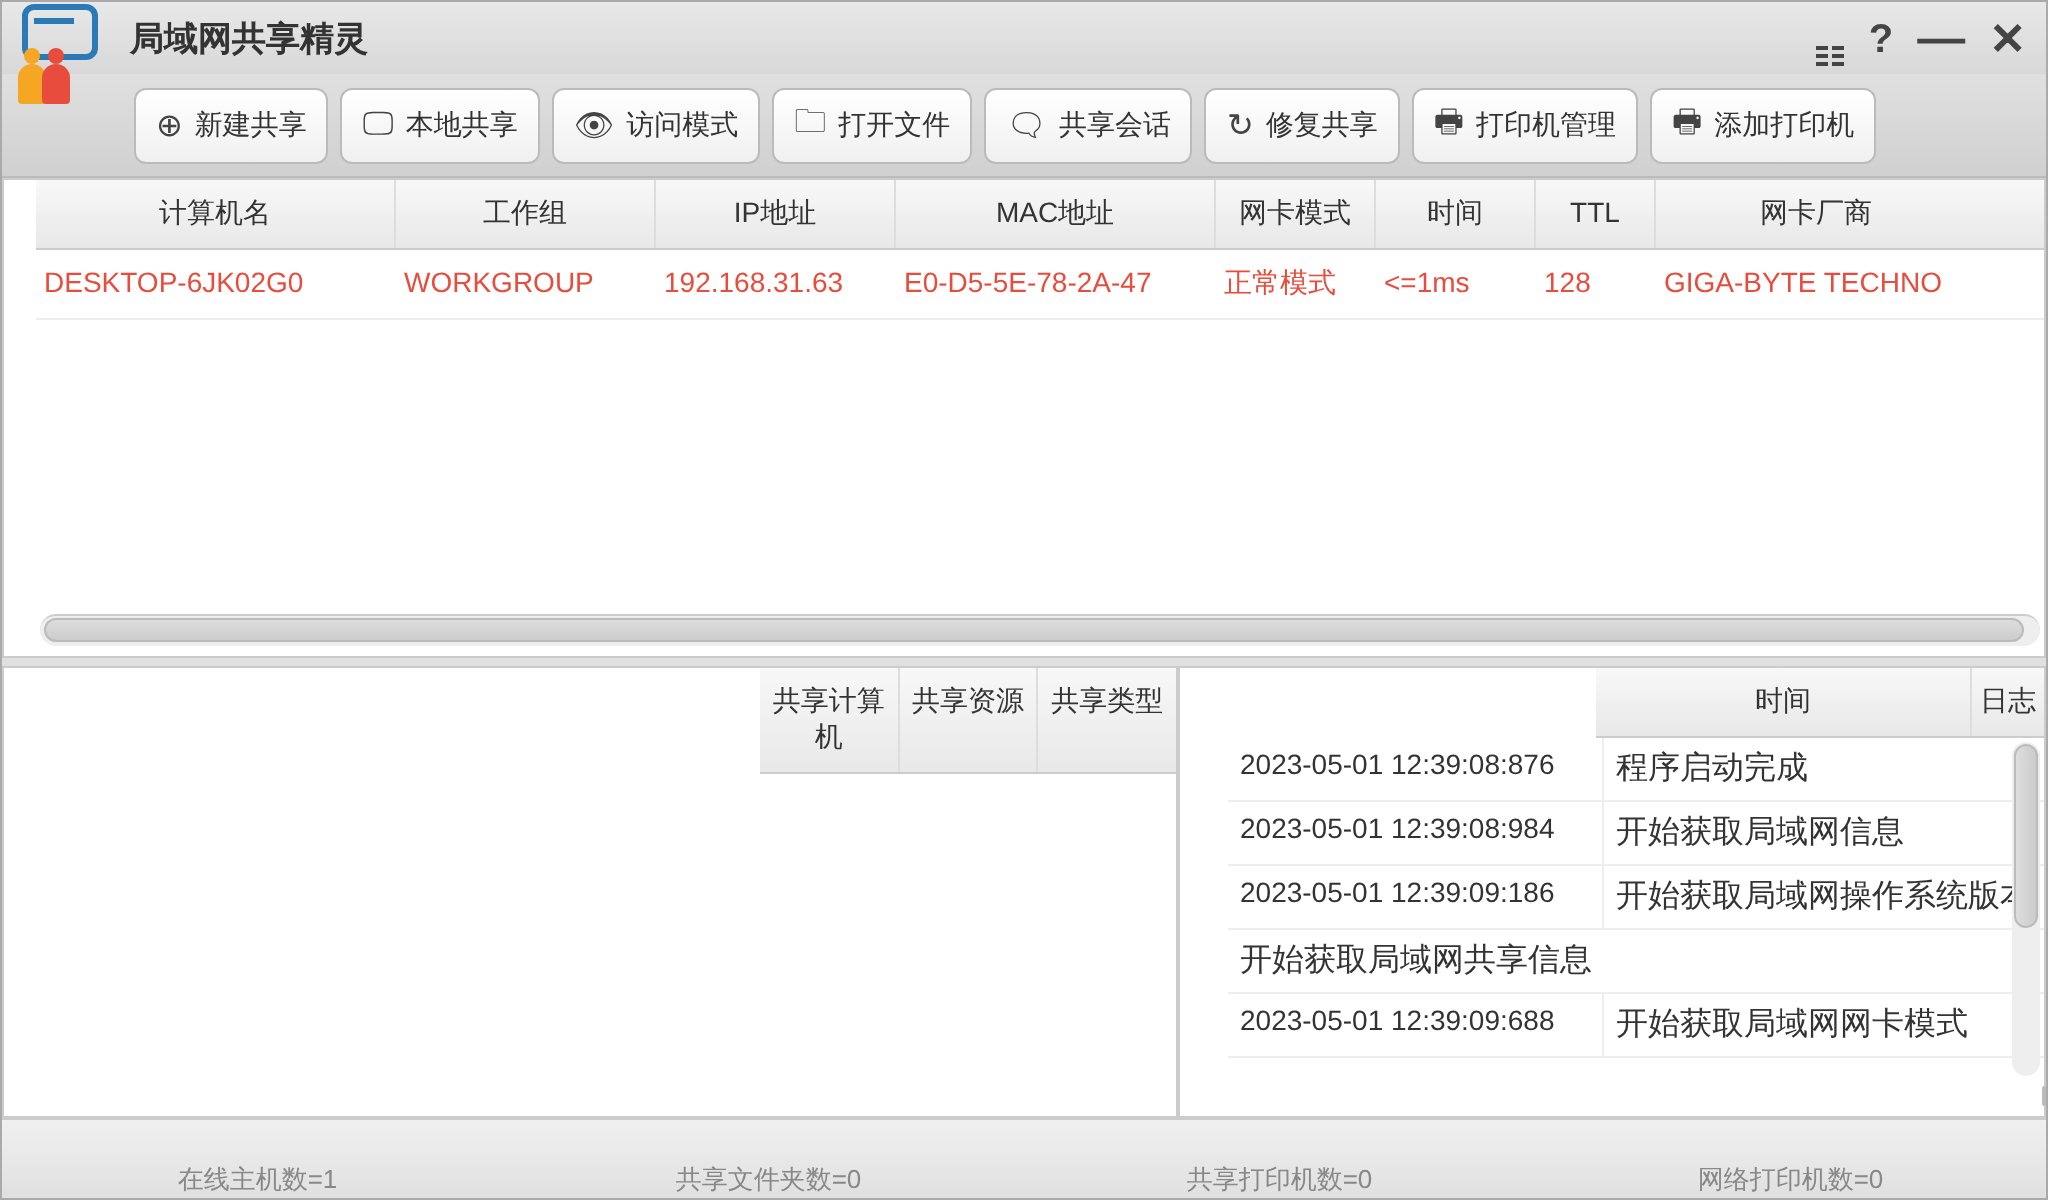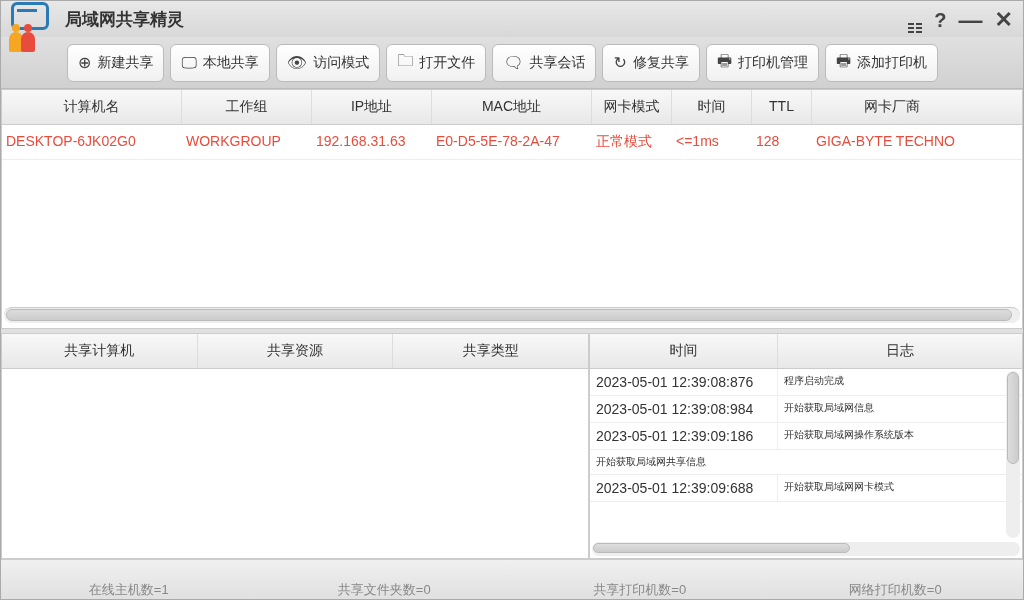--- a/index.html
+++ b/index.html
@@ -18,35 +18,35 @@
 .win-controls { position: absolute; right: 10px; top: 6px; display: flex; gap: 12px; align-items: center; }
 .win-controls span { font-size: 20px; color: #444; cursor: pointer; font-weight: bold; }
 .toolbar { height: 52px; background: linear-gradient(to bottom, #e0e0e0, #d0d0d0); display: flex; align-items: center; padding: 0 8px; gap: 6px; border-bottom: 1px solid #bbb; }
 .tbtn { height: 38px; background: linear-gradient(to bottom, #fff, #f0f0f0); border: 1px solid #bbb; border-radius: 6px; display: flex; align-items: center; padding: 0 10px; font-size: 14px; color: #333; cursor: pointer; gap: 6px; white-space: nowrap; }
 .tbtn .ico { font-size: 16px; color: #444; }
 .content { flex: 1; display: flex; flex-direction: column; background: #e0e0e0; padding: 0; }
 .thead { display: flex; background: linear-gradient(to bottom, #f8f8f8, #e8e8e8); border-bottom: 1px solid #ccc; }
 .th { padding: 8px 4px; font-size: 14px; color: #333; text-align: center; border-right: 1px solid #ddd; }
 .trow { display: flex; border-bottom: 1px solid #eee; }
 .td { padding: 8px 4px; font-size: 14px; text-align: left; color: #e74c3c; overflow: hidden; white-space: nowrap; }
-.main-table-wrap { height: 240px; background: #fff; border: 1px solid #ccc; position: relative; }
+.main-table-wrap { height: 240px; background: #fff; border: 1px solid #ccc; position: relative; padding-left: 16px; }
 .main-table-wrap .thead { position: sticky; top: 0; }
 .main-body { height: 180px; overflow: hidden; }
 .hscroll { height: 16px; background: #eee; border-top: 1px solid #ccc; position: relative; margin: 2px; border-radius: 8px; }
 .hscroll-thumb { position: absolute; left: 2px; top: 1px; width: 99%; height: 12px; background: linear-gradient(to bottom, #ddd, #ccc); border-radius: 8px; border:1px solid #bbb; }
 .bottom-split { flex: 1; display: flex; gap: 0; margin-top: 4px; }
-.panel { background: #fff; border: 1px solid #ccc; display: flex; flex-direction: column; }
+.panel { background: #fff; border: 1px solid #ccc; display: flex; flex-direction: column; align-items: flex-end; }
 .panel-left { width: 588px; }
 .panel-right { flex: 1; }
 .phead { display: flex; background: linear-gradient(to bottom, #f8f8f8, #e8e8e8); border-bottom: 1px solid #ccc; }
 .ph { flex: 1; padding: 8px 4px; font-size: 14px; text-align: center; border-right: 1px solid #ddd; color: #333; }
 .pbody { flex: 1; overflow: hidden; position: relative; }
 .log-row { display: flex; border-bottom: 1px solid #eee; }
 .log-time { width: 188px; padding: 5px 6px; font-size: 14px; color: #333; border-right: 1px solid #eee; }
-.log-msg { flex: 1; padding: 5px 6px; font-size: 10px; color: #333; }
+.log-msg { flex: 1; padding: 5px 6px; font-size: 16px; color: #333; }
 .vscroll { position: absolute; right: 2px; top: 2px; width: 14px; height: calc(100% - 4px); background: #eee; border-radius: 7px; }
 .vscroll-thumb { width: 12px; height: 55%; background: linear-gradient(to right, #ddd, #ccc); border-radius: 7px; margin: 1px; border:1px solid #bbb; }
 .hscroll2 { height: 14px; background: #eee; border-radius: 7px; margin: 2px; position: relative; }
 .hscroll2-thumb { position:absolute; left:1px; top:1px; height:10px; width:60%; background:linear-gradient(to bottom,#ddd,#ccc); border-radius:7px; border:1px solid #bbb; }
 .statusbar { height: 40px; background: linear-gradient(to bottom, #f0f0f0, #e0e0e0); display: flex; align-items: flex-end; border-top: 1px solid #ccc; }
 .status-item { flex: 1; text-align: center; font-size: 13px; color: #888; }
 .c0{width:180px}.c1{width:130px}.c2{width:120px}.c3{width:160px}.c4{width:80px}.c5{width:80px}.c6{width:60px}.c7{width:160px}
 .menu-icon { display: inline-flex; flex-direction: column; gap: 2px; }
 .menu-icon i { width: 6px; height: 2px; background: #444; display: inline-block; }
 .menu-icon-row { display: flex; gap: 2px; }

